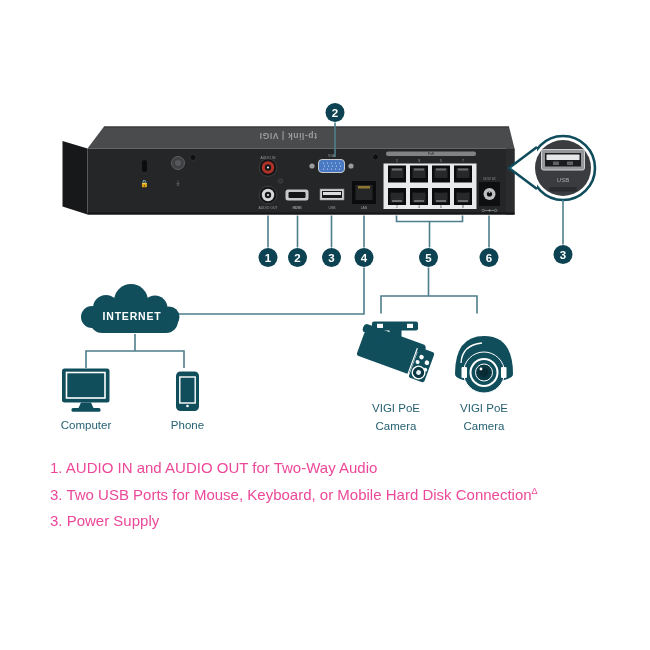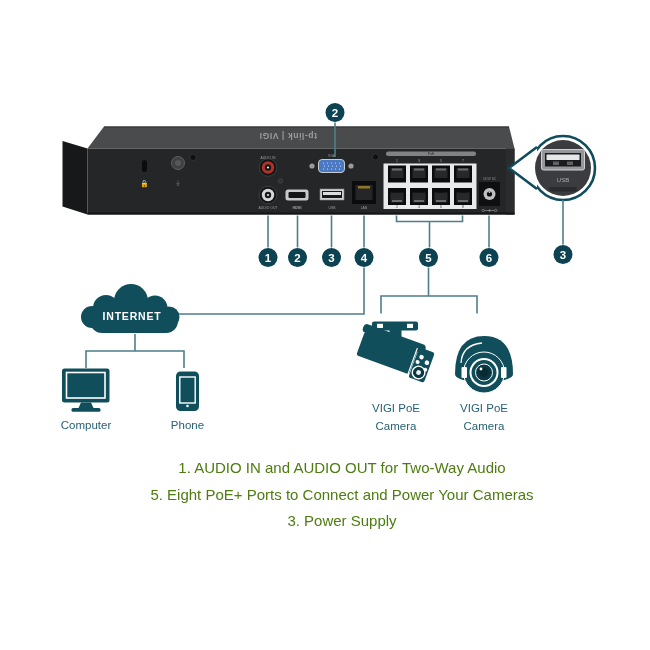--- a/index.html
+++ b/index.html
@@ -2,22 +2,22 @@
 <html><head>
 <meta charset="utf-8">
 <style>
   html,body{margin:0;padding:0;background:#ffffff;}
   .canvas{
     position:relative;width:650px;height:650px;background:#ffffff;overflow:hidden;
     font-family:"Liberation Sans", sans-serif;
   }
   .diagram-svg{position:absolute;left:0;top:0;}
   .legend{
-    position:absolute;left:62px;top:453px;width:560px;
-    color:#4d7c0f;font-size:15px;line-height:22.6px;text-align:center;
+    position:absolute;left:50px;top:453px;width:560px;
+    color:#ec4899;font-size:15px;line-height:22.6px;
   }
   .legend-line{white-space:nowrap;}
   .legend-line sup{font-size:9px;}
   svg text{font-family:"Liberation Sans", sans-serif;}
 </style>
 </head>
 <body>
 
 <div class="canvas">
 
@@ -318,17 +318,17 @@
     <circle cx="484" cy="372.5" r="4.5" fill="#072A33"></circle>
     <circle cx="481" cy="369" r="1.4" fill="#FFFFFF"></circle>
   </g>
   <text x="484" y="412" text-anchor="middle" font-size="11.5" fill="#266173">VIGI PoE</text>
   <text x="484" y="430" text-anchor="middle" font-size="11.5" fill="#266173">Camera</text>
 
 </svg>
 
 <div class="legend">
   <div class="legend-line"><span>1. AUDIO IN and AUDIO OUT for Two-Way Audio</span><sup></sup></div>
-  <div class="legend-line"><span>5. Eight PoE+ Ports to Connect and Power Your Cameras</span><sup></sup></div>
+  <div class="legend-line"><span>3. Two USB Ports for Mouse, Keyboard, or Mobile Hard Disk Connection</span><sup>Δ</sup></div>
   <div class="legend-line"><span>3. Power Supply</span><sup></sup></div>
 </div>
 
 </div>
 
 </body></html>

